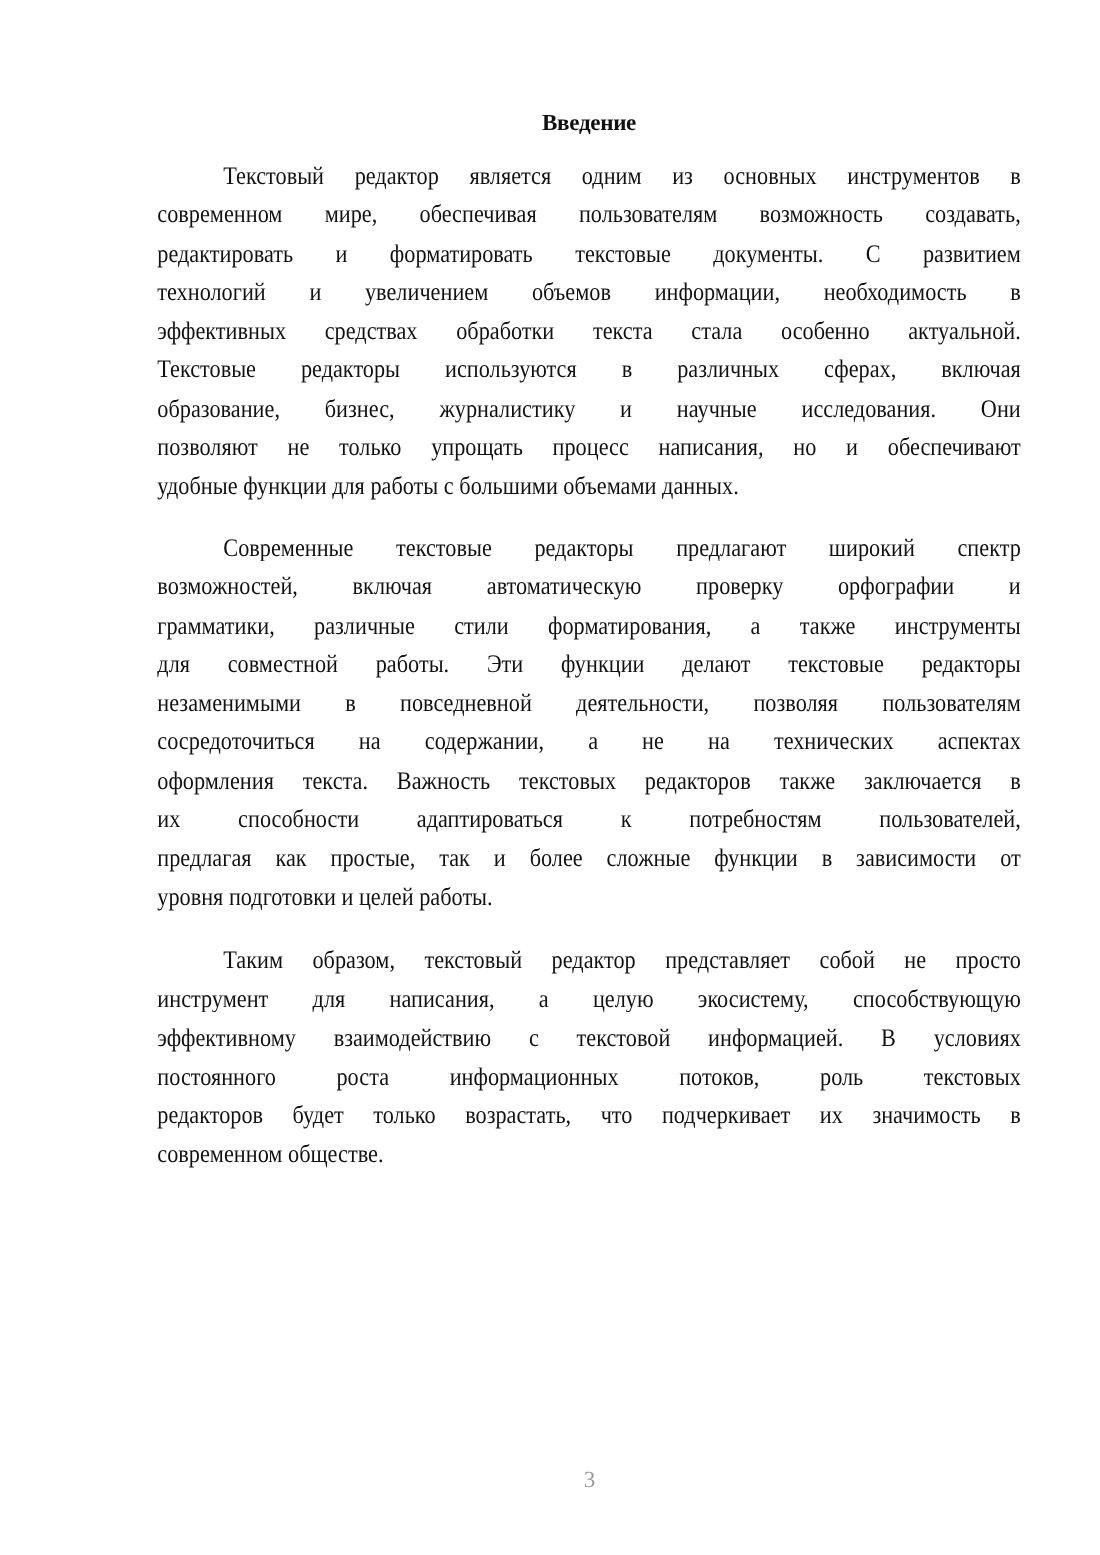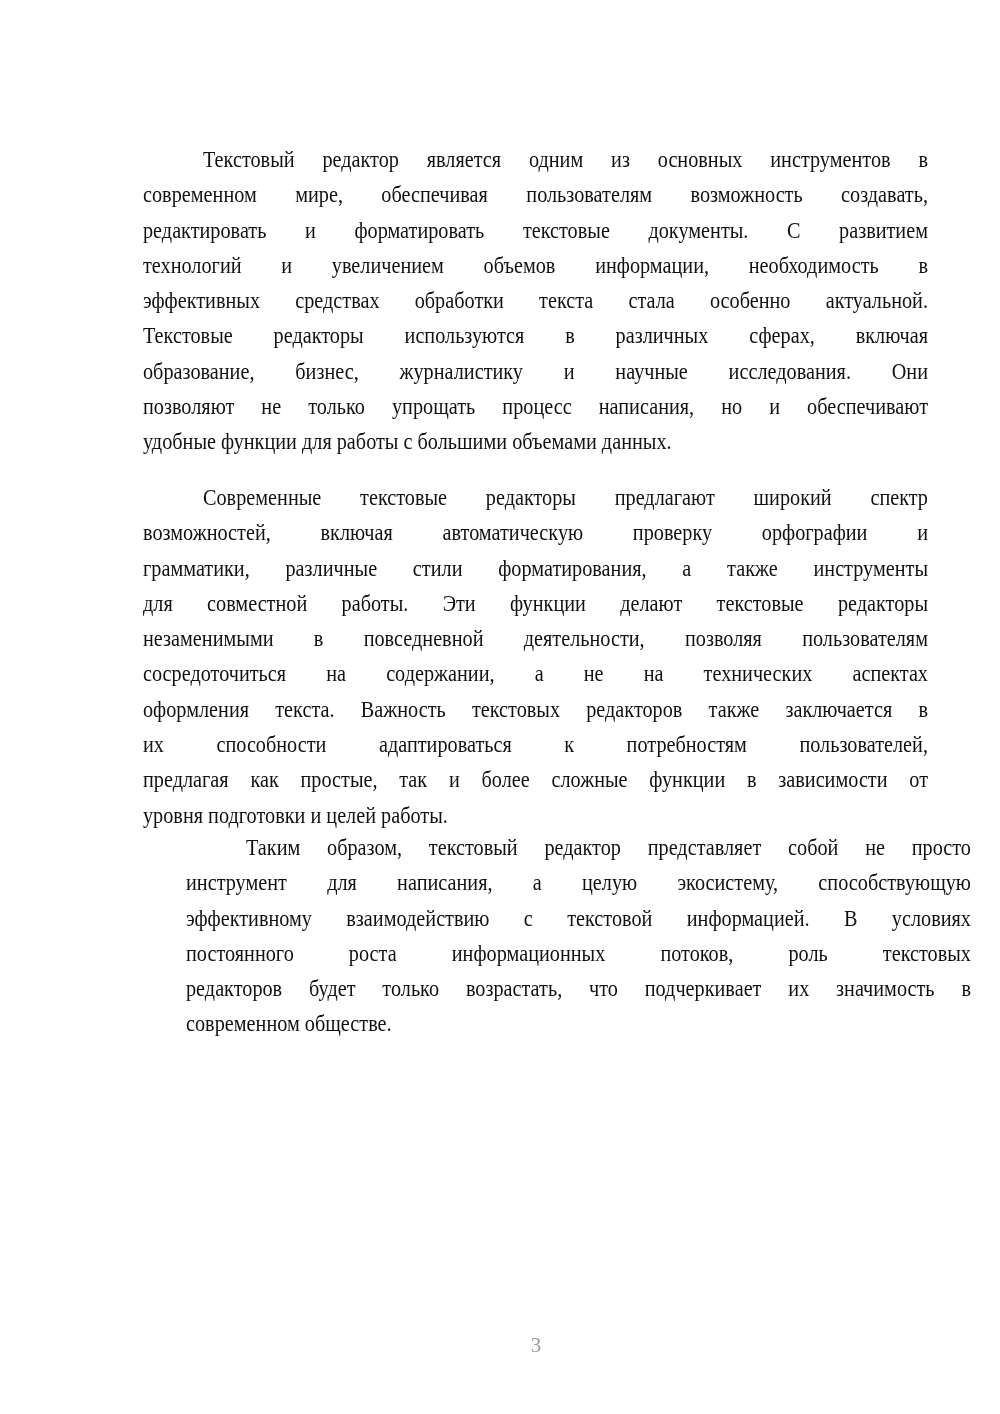--- a/index.html
+++ b/index.html
@@ -56,36 +56,37 @@
   }
   .line.last {
     text-align: left;
   }
   .line.indent {
     padding-left: calc(60px / 0.88);
     box-sizing: border-box;
   }
   #p1 { top: 142px; }
   #p2 { top: 480px; }
-  #p3 { top: 830px; margin-left: 43px; }
+  #p3 { top: 855px; }
   .page-number {
     position: absolute;
     top: 1333px;
     left: 0;
     width: 1072px;
     text-align: center;
     font-size: 21px;
     color: #9a9a9a;
   }
 </style>
 </head>
 <body>
 
 <div class="page">
 
+  <div class="heading">Введение</div>
 
   <div class="para" id="p2">
     <span class="line justify indent">Современные текстовые редакторы предлагают широкий спектр</span>
     <span class="line justify">возможностей, включая автоматическую проверку орфографии и</span>
     <span class="line justify">грамматики, различные стили форматирования, а также инструменты</span>
     <span class="line justify">для совместной работы. Эти функции делают текстовые редакторы</span>
     <span class="line justify">незаменимыми в повседневной деятельности, позволяя пользователям</span>
     <span class="line justify">сосредоточиться на содержании, а не на технических аспектах</span>
     <span class="line justify">оформления текста. Важность текстовых редакторов также заключается в</span>
     <span class="line justify">их способности адаптироваться к потребностям пользователей,</span>

